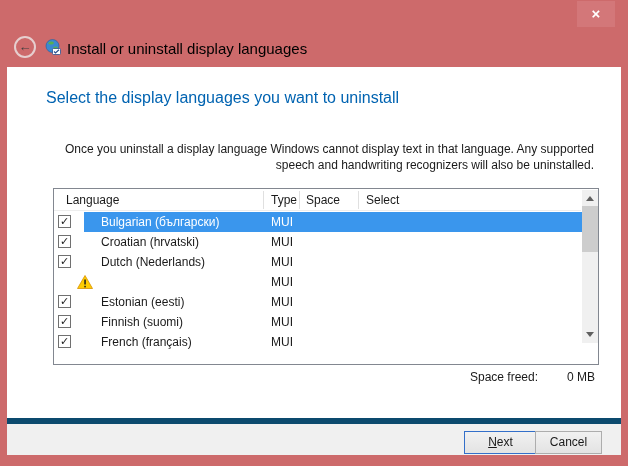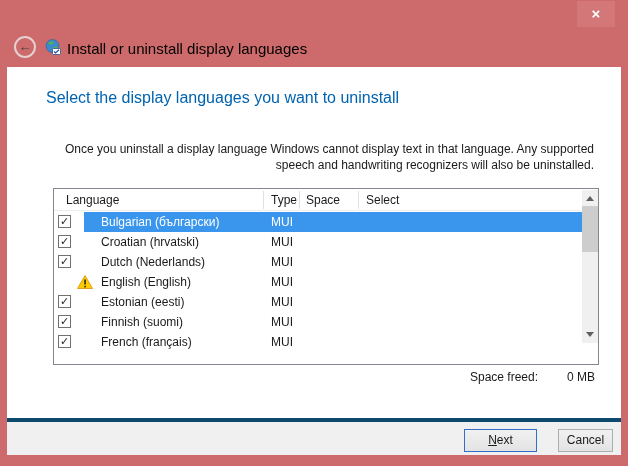--- a/index.html
+++ b/index.html
@@ -114,32 +114,32 @@
   .scroll-thumb { position: absolute; left: 0; top: 16px; width: 17px; height: 46px; background: #cdcdcd; }
 
   
   .space-freed-label { position: absolute; top: 303px; right: 83px; color: #1a1a1a; }
   .space-freed-value { position: absolute; top: 303px; right: 26px; color: #1a1a1a; }
 
   
   .footerbar {
     position: absolute; bottom: 0; left: 0;
     width: 614px; height: 37px;
-    background: #f0f0f0; border-top: 4px solid #0c4a6e;
+    background: #f0f0f0; border-top: 6px solid #0c4a6e;
   }
   .btn {
     position: absolute; top: 7px; height: 23px;
     background: linear-gradient(180deg, #f1f1f1, #e3e3e3);
     border: 1px solid #adadad;
     font-size: 12px; color: #1a1a1a;
     text-align: center; line-height: 21px;
     font-family: "Liberation Sans", "DejaVu Sans", sans-serif;
   }
   .btn-next { right: 84px; width: 73px; border-color: #336fc9; }
-  .btn-cancel { right: 8px; width: 55px; }
+  .btn-cancel { right: 19px; width: 67px; }
   .accel { text-decoration: underline; }
 </style>
 </head>
 <body>
 
 <div class="window">
 
   <div class="titlebar">
     <div class="close-btn">
       <span>×</span>
@@ -206,21 +206,20 @@
           </div>
         </div>
 
         <div class="row">
           <svg class="warning-icon" viewBox="0 0 16 14">
             <polygon points="8,0.5 15.5,13.5 0.5,13.5" fill="#ffcc00" stroke="#d89000" stroke-width="0.8"></polygon>
             <rect x="7.3" y="4.5" width="1.5" height="5" fill="#1a1a1a"></rect>
             <rect x="7.3" y="10.8" width="1.5" height="1.6" fill="#1a1a1a"></rect>
           </svg>
           <div class="row-band">
-            <span class="cell cell-language">English (English)</span>
             <span class="cell cell-type">MUI</span>
             <span class="cell cell-size"></span>
           </div>
         </div>
 
         <div class="row">
           <span class="checkbox"><span>✓</span></span>
           <div class="row-band">
             <span class="cell cell-language">Estonian (eesti)</span>
             <span class="cell cell-type">MUI</span>

